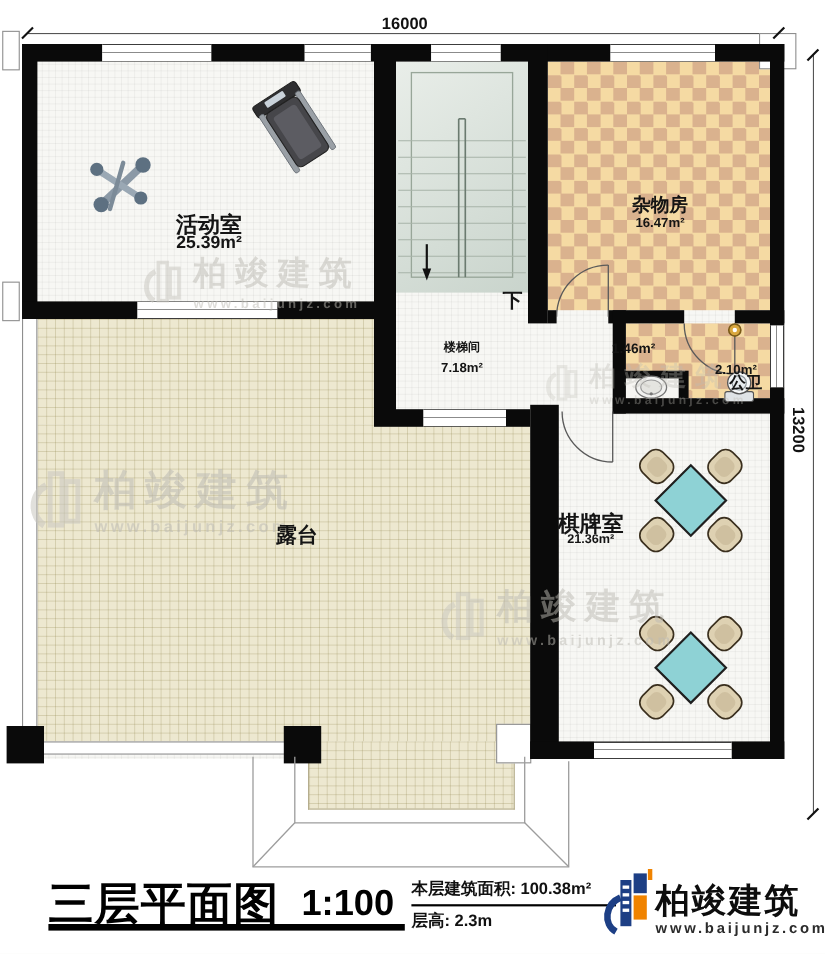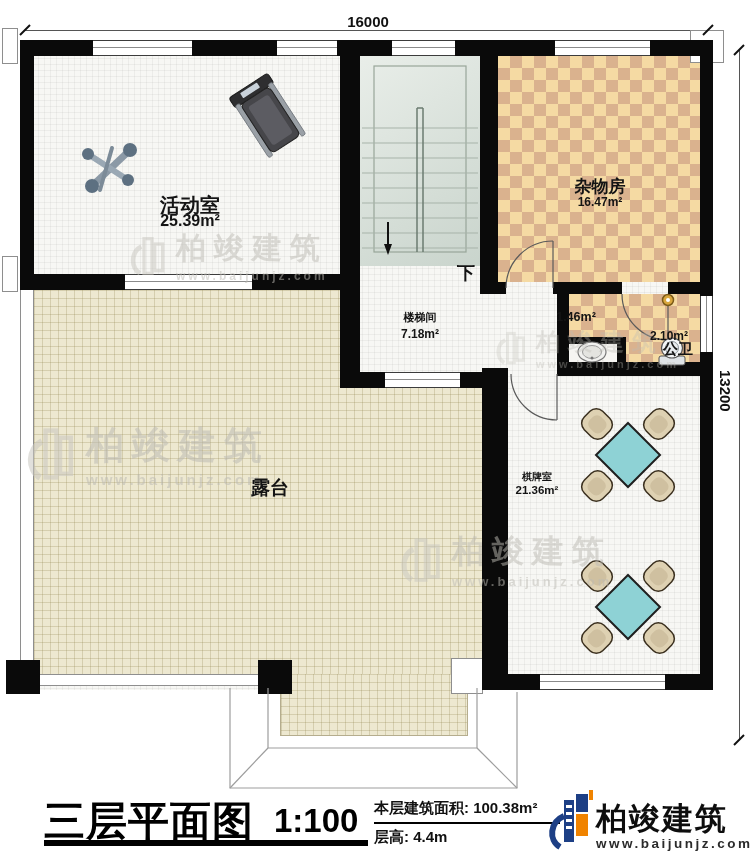--- a/index.html
+++ b/index.html
@@ -285,34 +285,34 @@
 <div class="lbl" style="left:190px;top:221px;font-size:16px;">25.39m²</div>
 <div class="lbl" style="left:600px;top:186px;font-size:17px;">杂物房</div>
 <div class="lbl" style="left:600px;top:202px;font-size:12px;">16.47m²</div>
 <div class="lbl" style="left:420px;top:317px;font-size:11px;">楼梯间</div>
 <div class="lbl" style="left:420px;top:334px;font-size:12px;">7.18m²</div>
 <div class="lbl" style="left:466px;top:273px;font-size:18px;">下</div>
 <div class="lbl" style="left:576px;top:317px;font-size:12.5px;">1.46m²</div>
 <div class="lbl" style="left:678px;top:320px;font-size:15px;margin-top:28px;">公卫</div>
 <div class="lbl" style="left:669px;top:336px;font-size:12px;">2.10m²</div>
 <div class="lbl" style="left:270px;top:487px;font-size:19px;">露台</div>
-<div class="lbl" style="left:537px;top:477px;font-size:10px;">棋牌室</div>
+<div class="lbl" style="left:537px;top:477px;font-size:20px;">棋牌室</div>
 <div class="lbl" style="left:537px;top:491px;font-size:11.5px;">21.36m²</div>
 
 <div class="tb-title" style="left:44px;top:794px;font-size:41px;">三层平面图</div>
 <div class="tb-title" style="left:274px;top:802px;font-size:33px;letter-spacing:0;">1:100</div>
 <div class="tb-line" style="left:44px;top:840px;width:324px;height:6px;"></div>
 <div class="tb-small" style="left:374px;top:799px;font-size:15px;">
   <span>本层建筑面积:</span>
   <span>100.38m²</span>
 </div>
 <div class="tb-line" style="left:374px;top:822px;width:186px;height:2px;"></div>
 <div class="tb-small" style="left:374px;top:828px;font-size:15px;">
   <span>层高:</span>
-  <span>4.4m</span>
+  <span>2.3m</span>
 </div>
 <svg class="abs" style="left:544px;top:788px;z-index:70;" width="50" height="66" viewBox="0 0 50 66">
   <path d="M20 28 C6 34 4 52 16 59" stroke="#1d3f85" stroke-width="6" fill="none"></path>
   <rect x="20" y="12" width="10" height="42" fill="#1d3f85"></rect>
   <rect x="22" y="17" width="6" height="3" fill="#fff"></rect>
     <rect x="22" y="24" width="6" height="3" fill="#fff"></rect>
   <rect x="22" y="31" width="6" height="3" fill="#fff"></rect>
     <rect x="22" y="38" width="6" height="3" fill="#fff"></rect>
   <rect x="32" y="6" width="12" height="18" fill="#1d3f85"></rect>
   <rect x="32" y="26" width="12" height="22" fill="#f08300"></rect>

